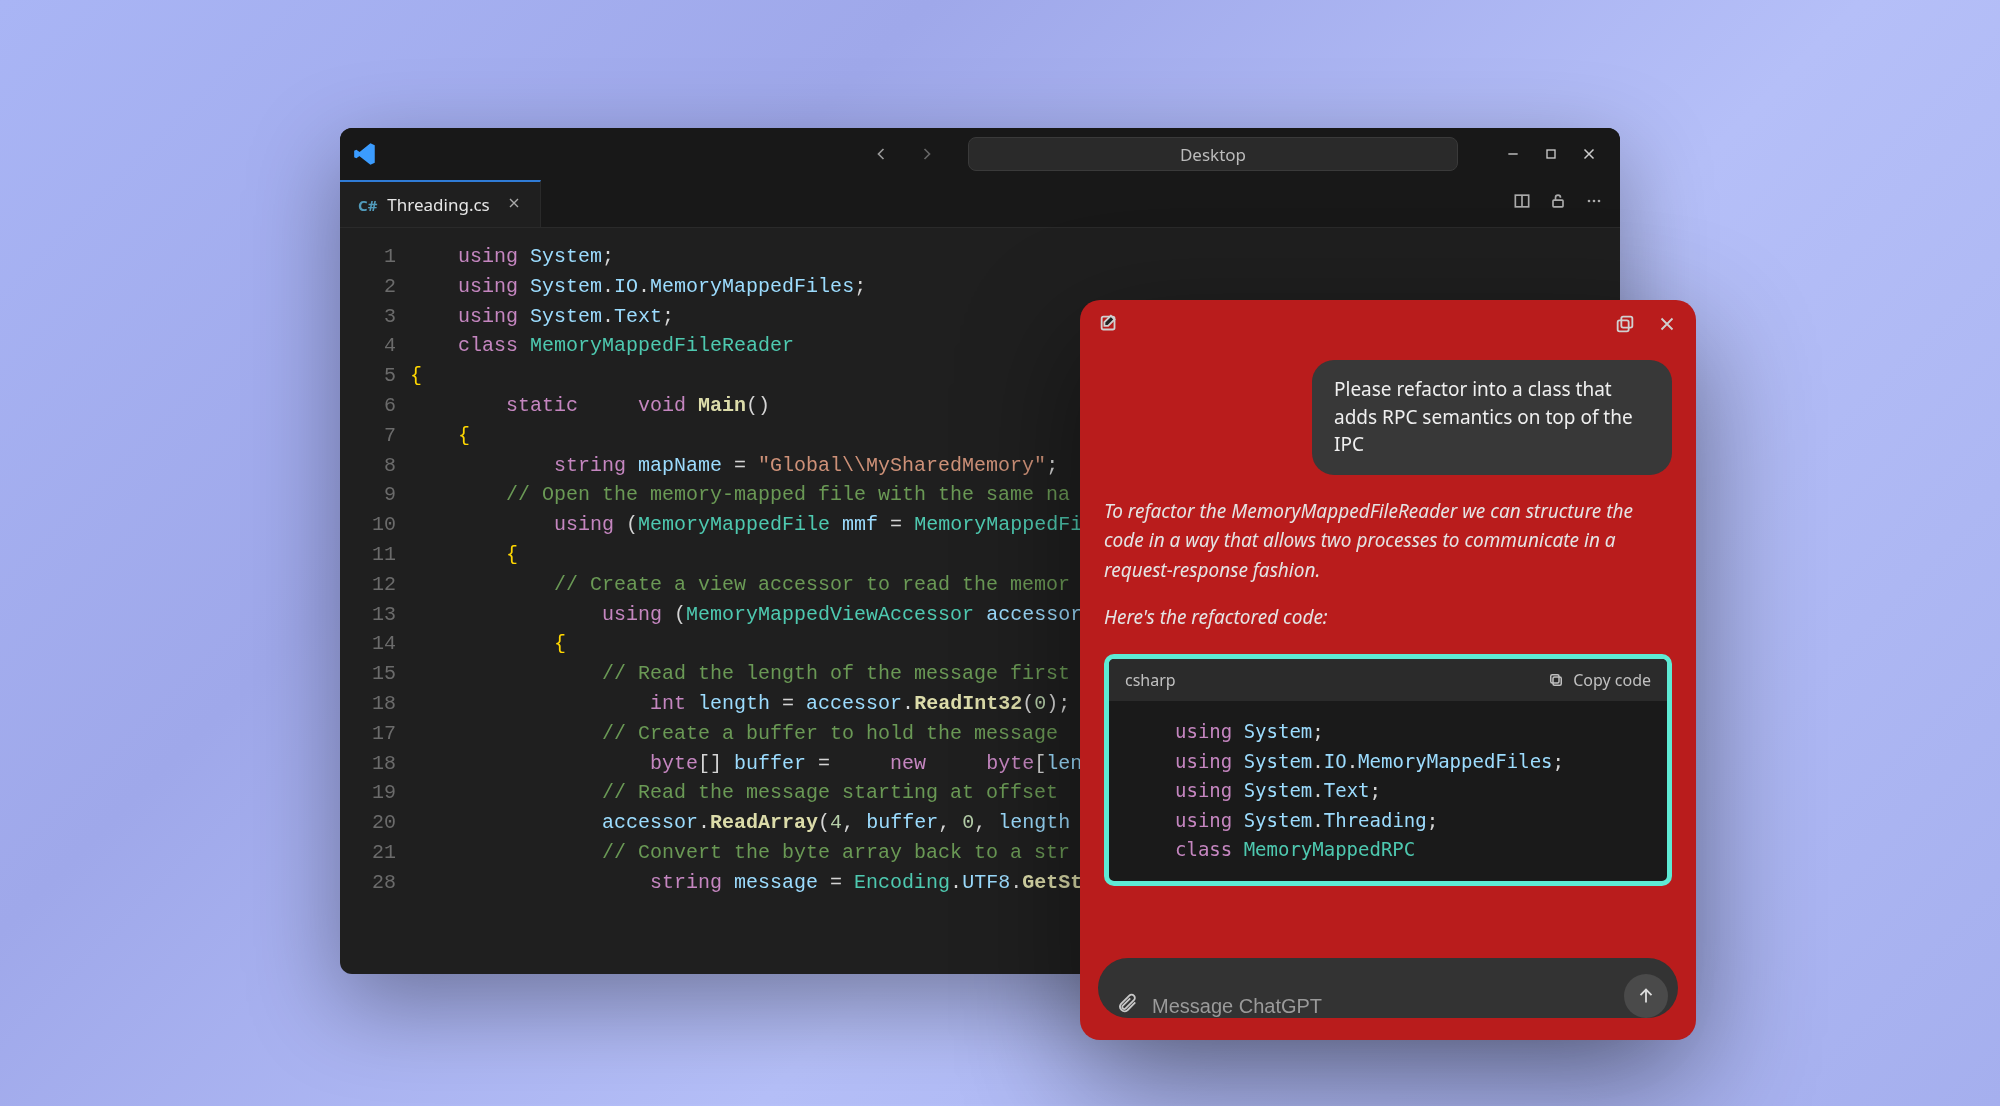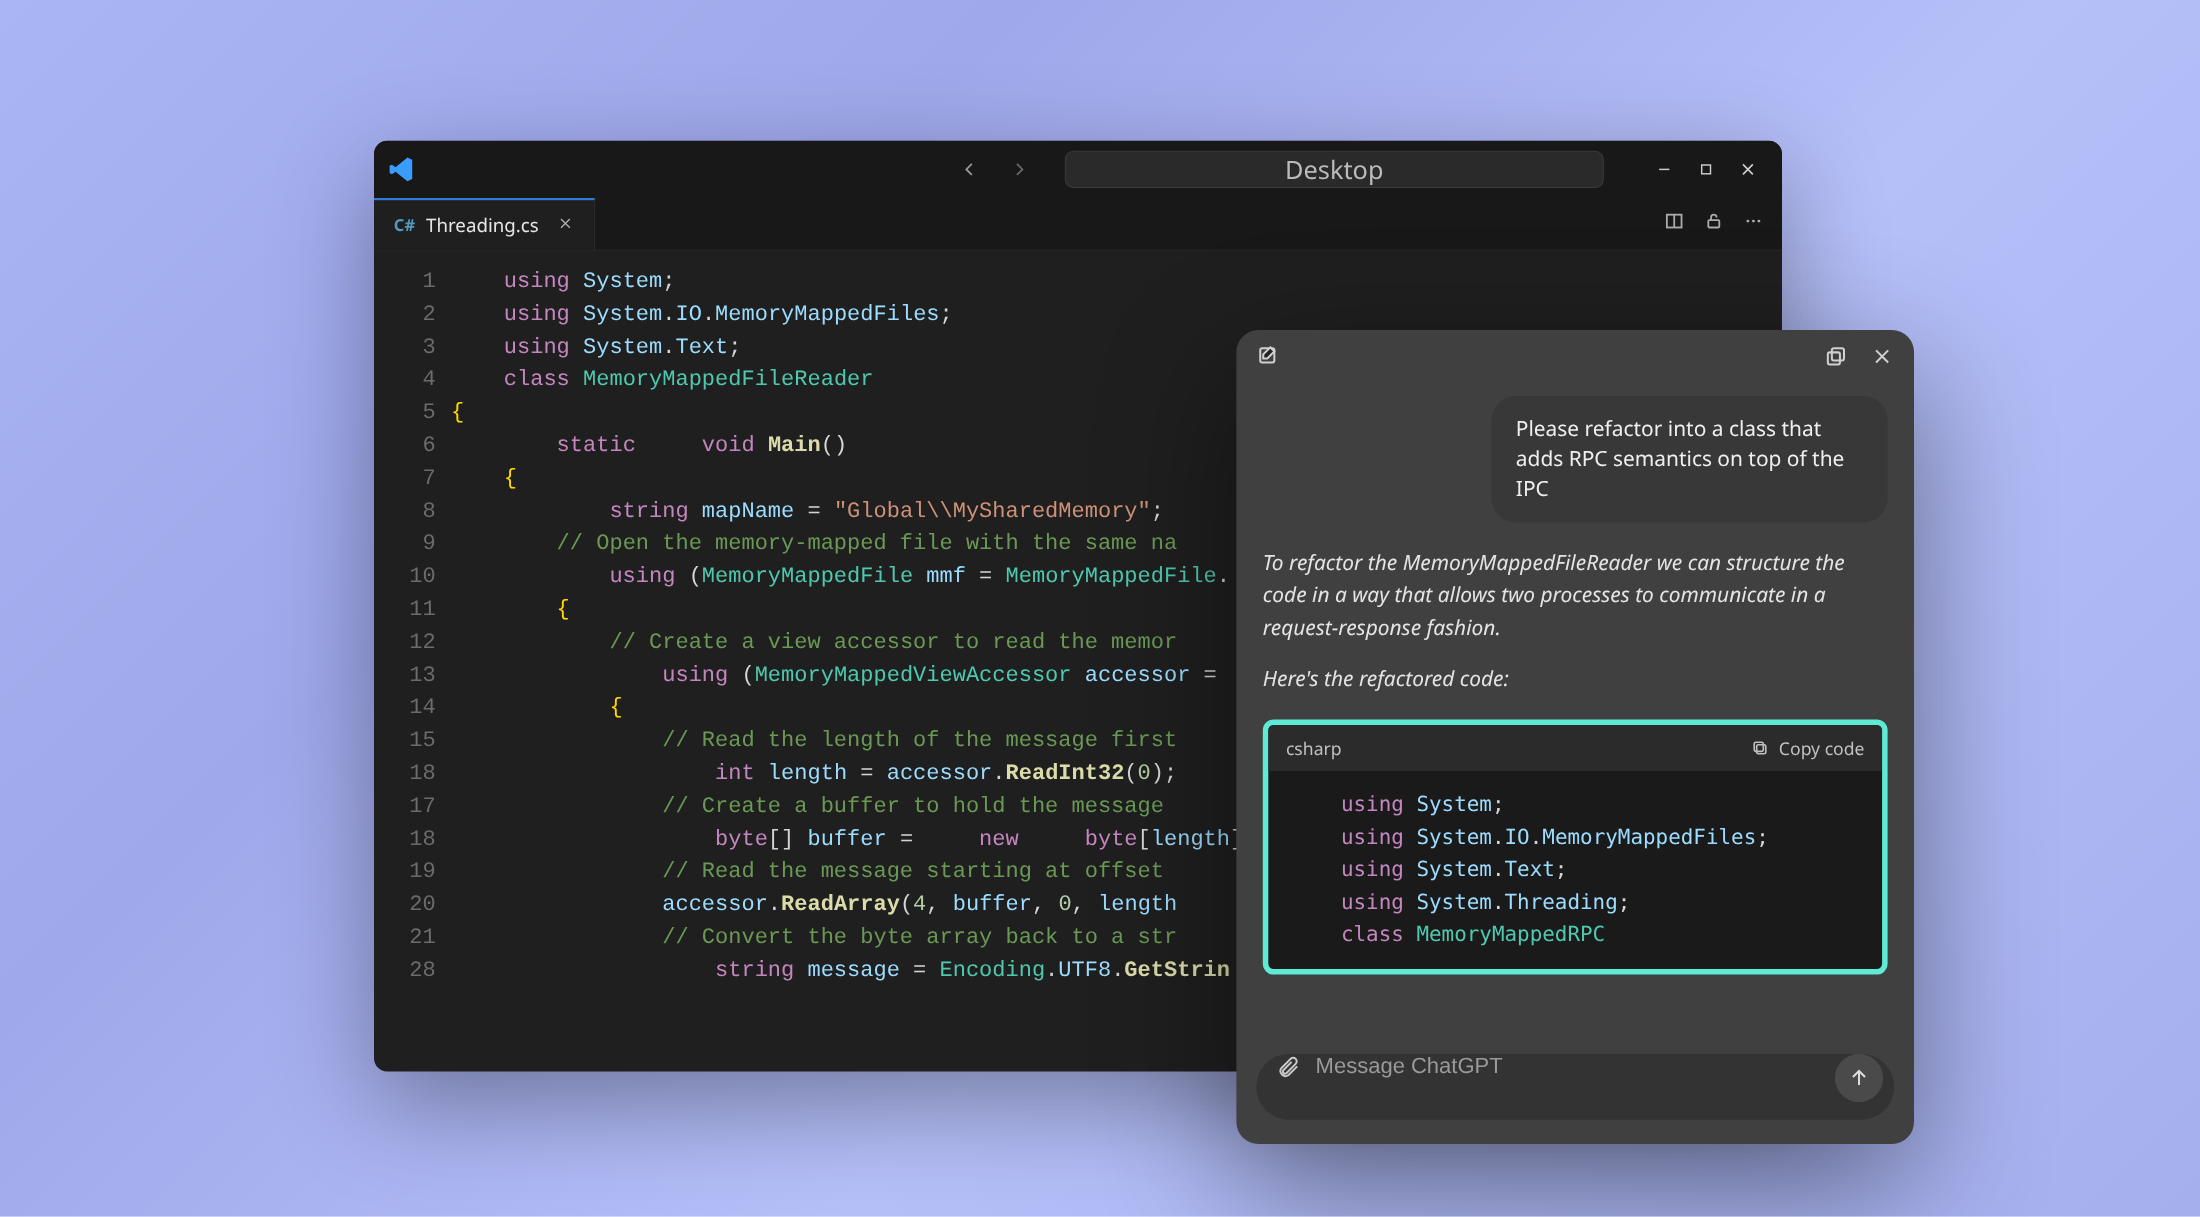--- a/index.html
+++ b/index.html
@@ -24,21 +24,21 @@
   .vsicon svg { width: 26px; height: 26px; display:block; }
   .nav-arrows { display: flex; gap: 8px; margin-left: auto; }
   .nav-arrows button, .win-controls button {
     background: transparent; border: 0; color: #999; width: 38px; height: 38px;
     display:flex; align-items:center; justify-content:center; border-radius:6px; cursor:pointer;
   }
   .search-pill {
     flex: 0 0 490px; height: 34px; margin: 0 10px;
     background: #2a2a2a; border: 1px solid #3a3a3a; border-radius: 8px;
     display:flex; align-items:center; justify-content:center;
-    color:#bbb; font-size: 23px;
+    color:#bbb; font-size: 17px;
   }
   .win-controls { display:flex; margin-left: 14px; }
   .tabbar {
     height: 48px; display:flex; align-items:stretch; background:#181818;
     border-bottom: 1px solid #2a2a2a;
   }
   .tab {
     display:flex; align-items:center; gap:10px; padding: 0 18px;
     background:#1f1f1f; border-top: 2px solid #2f7bd6; border-right:1px solid #2a2a2a;
     color:#e6e6e6; font-size:17px;
@@ -65,23 +65,23 @@
   .str { color:#ce9178; }   
   .num { color:#b5cea8; }
   .cmt { color:#6a9955; }
   .fn  { color:#dcdcaa;font-weight:bold; }
   .var { color:#9cdcfe; }
   .pun { color:#d4d4d4; }
   .br  { color:#ffd700; }   
 
   
   .chat {
-    position:absolute; left: 1124px; top: 300px;
+    position:absolute; left: 1080px; top: 300px;
     width: 616px; height: 740px;
-    background:#404040; border-radius: 20px;
+    background:#b91c1c; border-radius: 20px;
     box-shadow: 0 40px 120px rgba(0,0,0,.45);
     color:#e6e6e6; display:flex; flex-direction:column;
     overflow:hidden;
   }
   .chat-header {
     height: 52px; display:flex; align-items:center; justify-content:space-between;
     padding: 0 18px; color:#d0d0d0;
   }
   .chat-header .right { display:flex; gap:20px; }
   .chat-header svg { width:22px; height:22px; }
@@ -102,21 +102,21 @@
     padding: 10px 16px; background:#2b2b2b; color:#c0c0c0; font-size:16px;
   }
   .copy { display:flex; align-items:center; gap:8px; cursor:pointer;text-align:center; }
   .codecard-body {
     font-family: Consolas, monospace; font-size: 19px; line-height: 1.55;
     padding: 16px 18px; white-space: pre; color:#d4d4d4;
   }
   .inputbar {
     margin: 14px 18px 22px 18px; height: 60px;
     background:#333333; border-radius: 32px;
-    display:flex; align-items:flex-start; padding: 0 10px 0 18px; gap: 14px;
+    display:flex; align-items:flex-end; padding: 0 10px 0 18px; gap: 14px;
   }
   .inputbar input {
     flex:1; background:transparent; border:0; outline:0;
     color:#e6e6e6; font-size:20px;
   }
   .inputbar input::placeholder { color:#9a9a9a; }
   .send-btn {
     width:44px; height:44px; border-radius:50%; border:0;
     background:#4a4a4a; color:#ddd; display:flex; align-items:center; justify-content:center;
     cursor:pointer;

